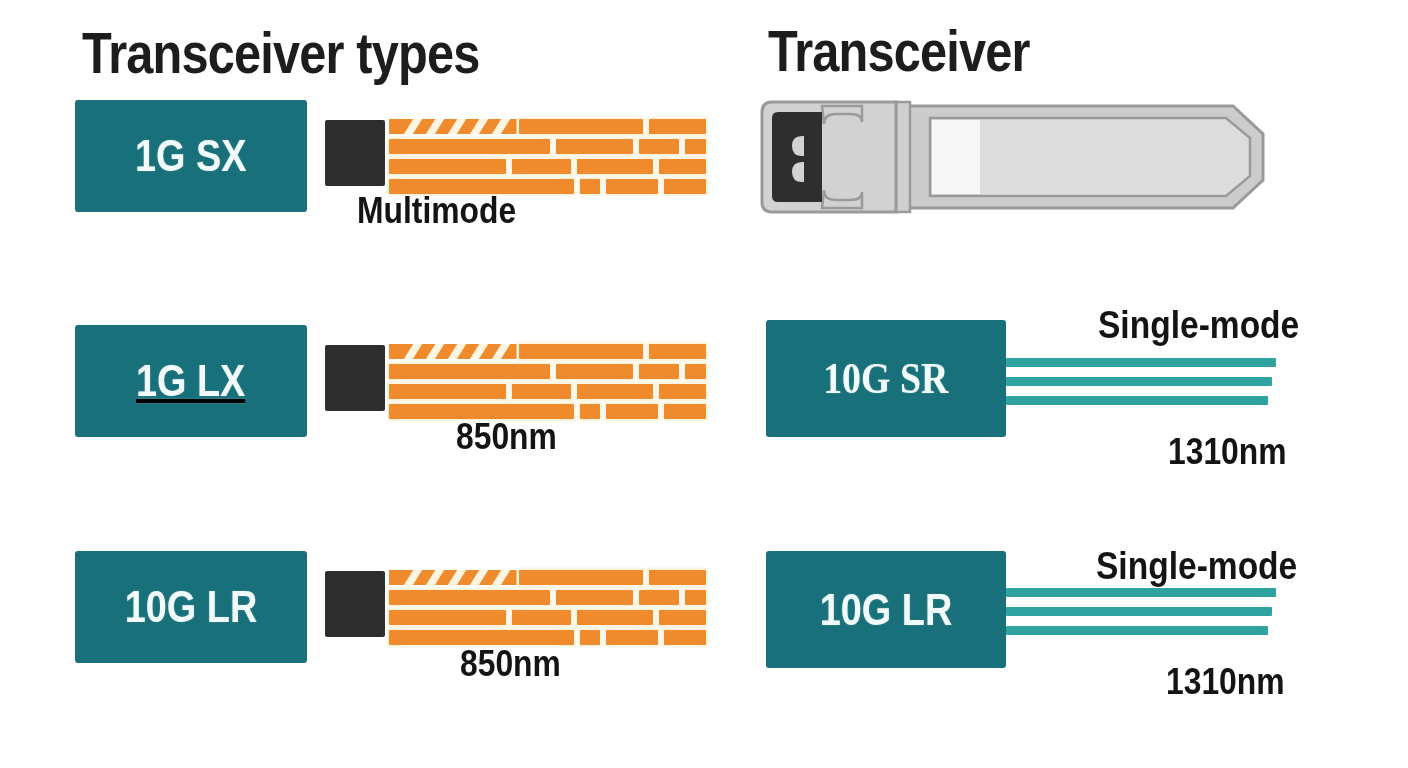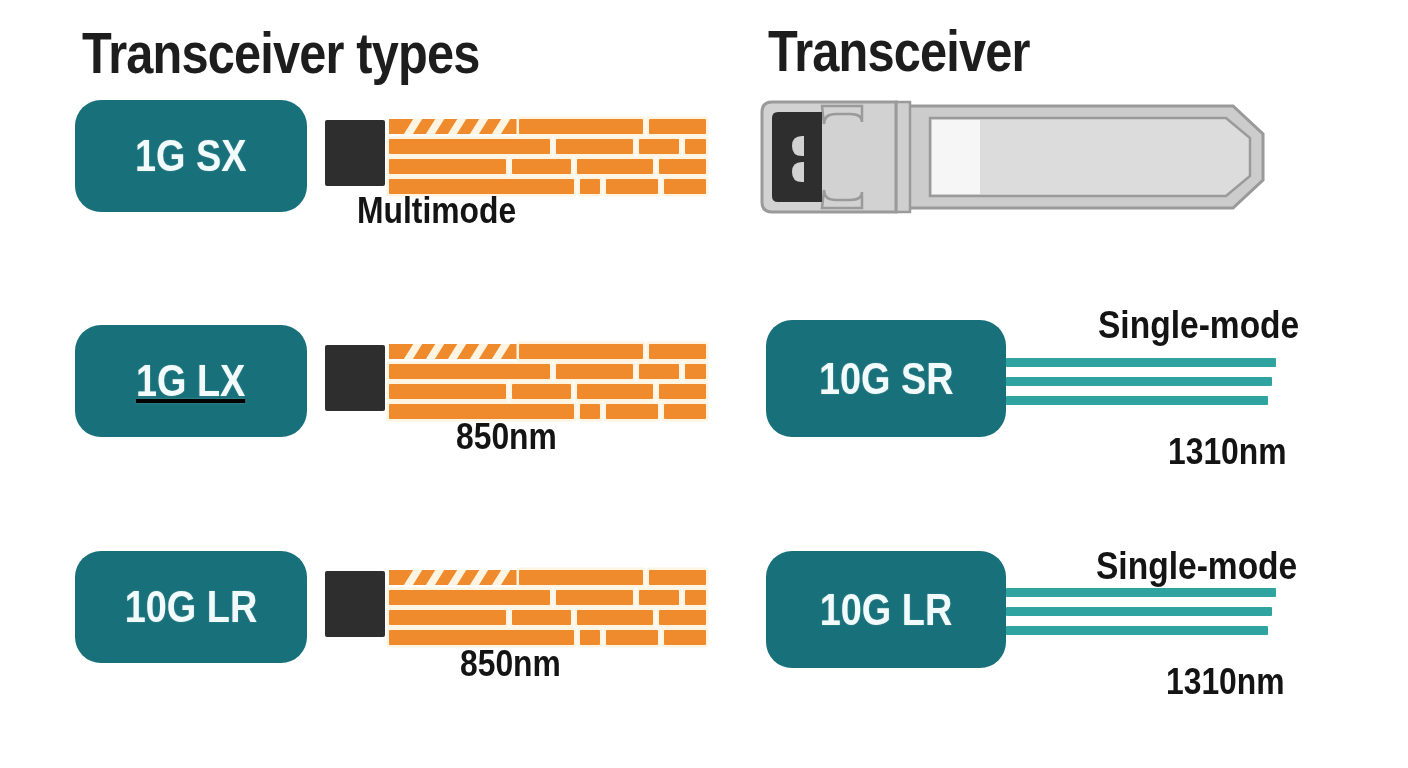--- a/index.html
+++ b/index.html
@@ -24,21 +24,21 @@
     transform-origin:left center;
     white-space:nowrap;
   }
   #title-left{left:82px;top:24px;}
   #title-right{left:768px;top:22px;}
 
   
   .badge{
     position:absolute;
     background:#18707a;
-    border-radius:26px;
+    border-radius:3px;
     display:flex;
     align-items:center;
     justify-content:center;
   }
   .badge-label{
     color:#f2fbfb;
     font-weight:700;
     font-size:44px;
     line-height:1;
     letter-spacing:0px;
@@ -227,21 +227,21 @@
     <path d="M64 116 H104 V100 Q104 108 92 108 H78 Q66 108 66 98 Z" fill="#d2d2d2" stroke="#9a9a9a" stroke-width="2.5"></path>
 
     <path d="M20 20
              H58 V44 H44 Q34 44 34 54 Q34 64 44 64 H58
              V70 H44 Q34 70 34 80 Q34 90 44 90 H58
              V110 H20
              Q14 110 14 104 V26 Q14 20 20 20 Z" fill="#2e2e2e"></path>
     <rect x="46" y="20" width="18" height="90" fill="#2e2e2e"></rect>
   </svg>
 
-  <div class="badge" style="left:766px;top:320px;width:240px;height:117px;">
+  <div class="badge" style="left:766px;top:320px;width:240px;height:117px;font-family:Liberation Serif, serif;">
     <span class="badge-label">10G SR</span>
   </div>
 
   <div class="sm-lines" style="left:1006px;top:340px;width:280px;height:60px;">
     <div class="sm-line" style="left:0;top:18px;width:270px;"></div>
     <div class="sm-line" style="left:0;top:37px;width:266px;"></div>
     <div class="sm-line" style="left:0;top:56px;width:262px;"></div>
   </div>
 
   <div class="caption single" style="left:1098px;top:305px;">Single-mode</div>

